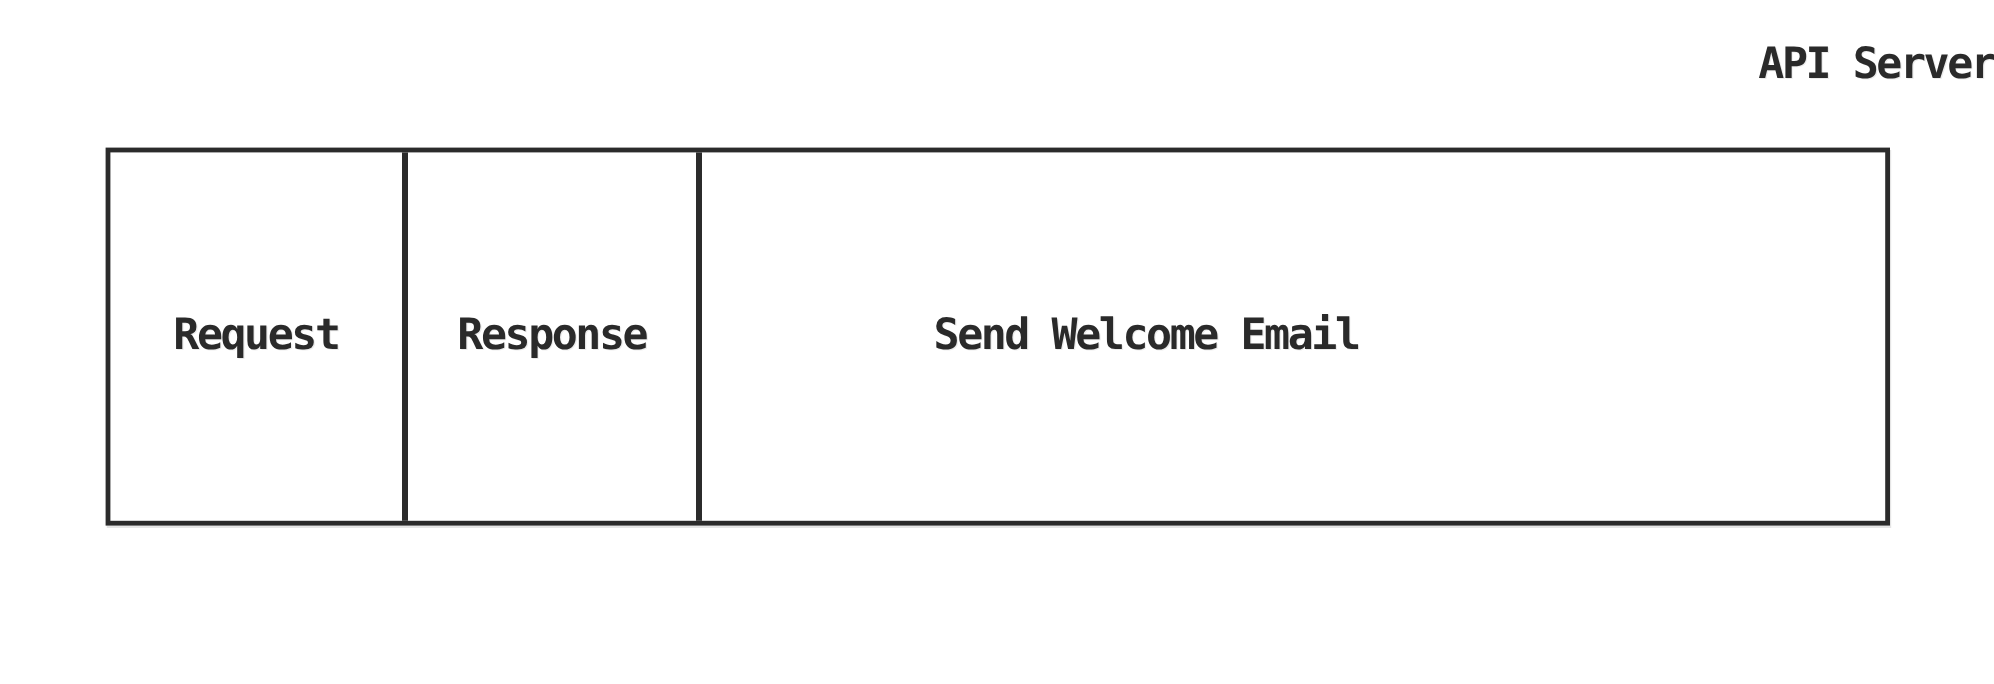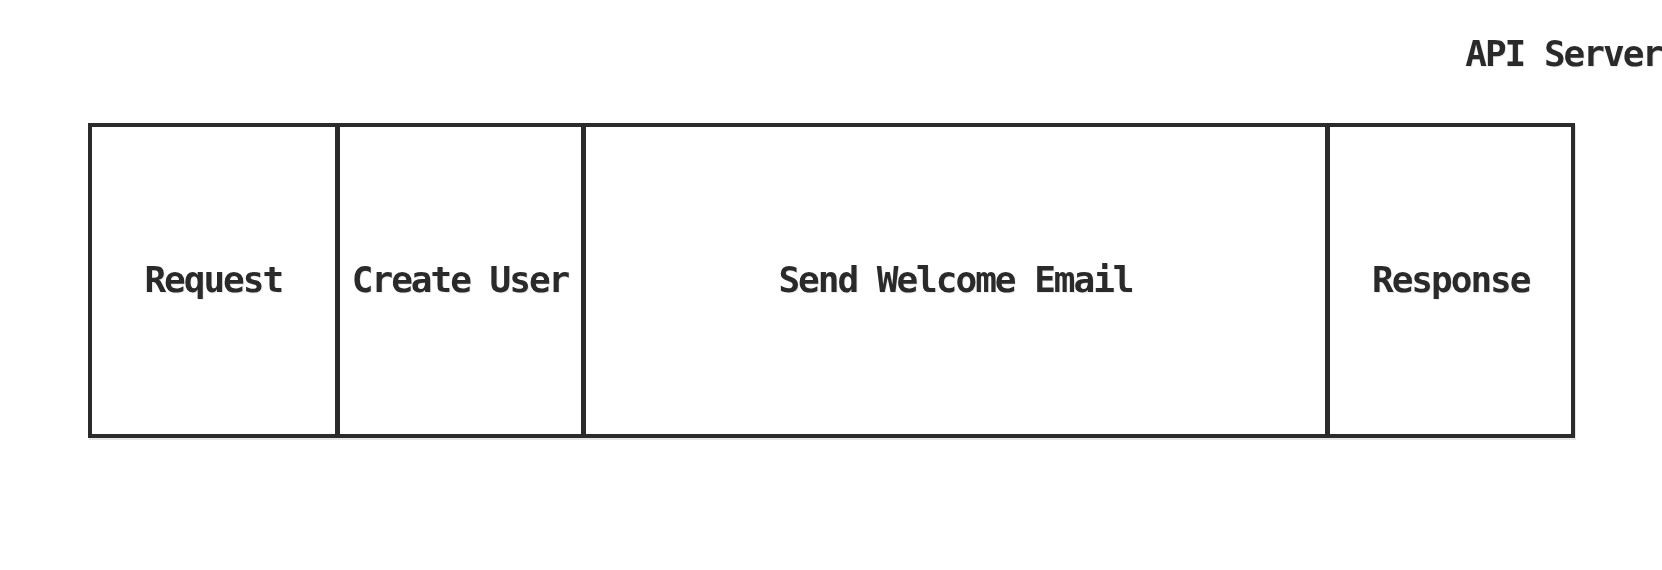--- a/index.html
+++ b/index.html
@@ -67,27 +67,24 @@
 <div class="page">
 
   <div class="diagram-title">API Server</div>
 
   <div class="span-row">
 
     <div class="span-box" style="flex: 0 0 16.4%;">
       <span class="span-label">Request</span>
     </div>
 
-    <div class="span-box" style="flex: 0 0 16.63%;">
-      <span class="span-label">Create User</span>
+
+    <div class="span-box" style="flex: 0 0 16.6%;">
+      <span class="span-label">Response</span>
     </div>
 
     <div class="span-box" style="flex: 0 0 50.37%;">
       <span class="span-label">Send Welcome Email</span>
-    </div>
-
-    <div class="span-box" style="flex: 0 0 16.6%;">
-      <span class="span-label">Response</span>
     </div>
 
   </div>
 
 </div>
 
 </body></html>

